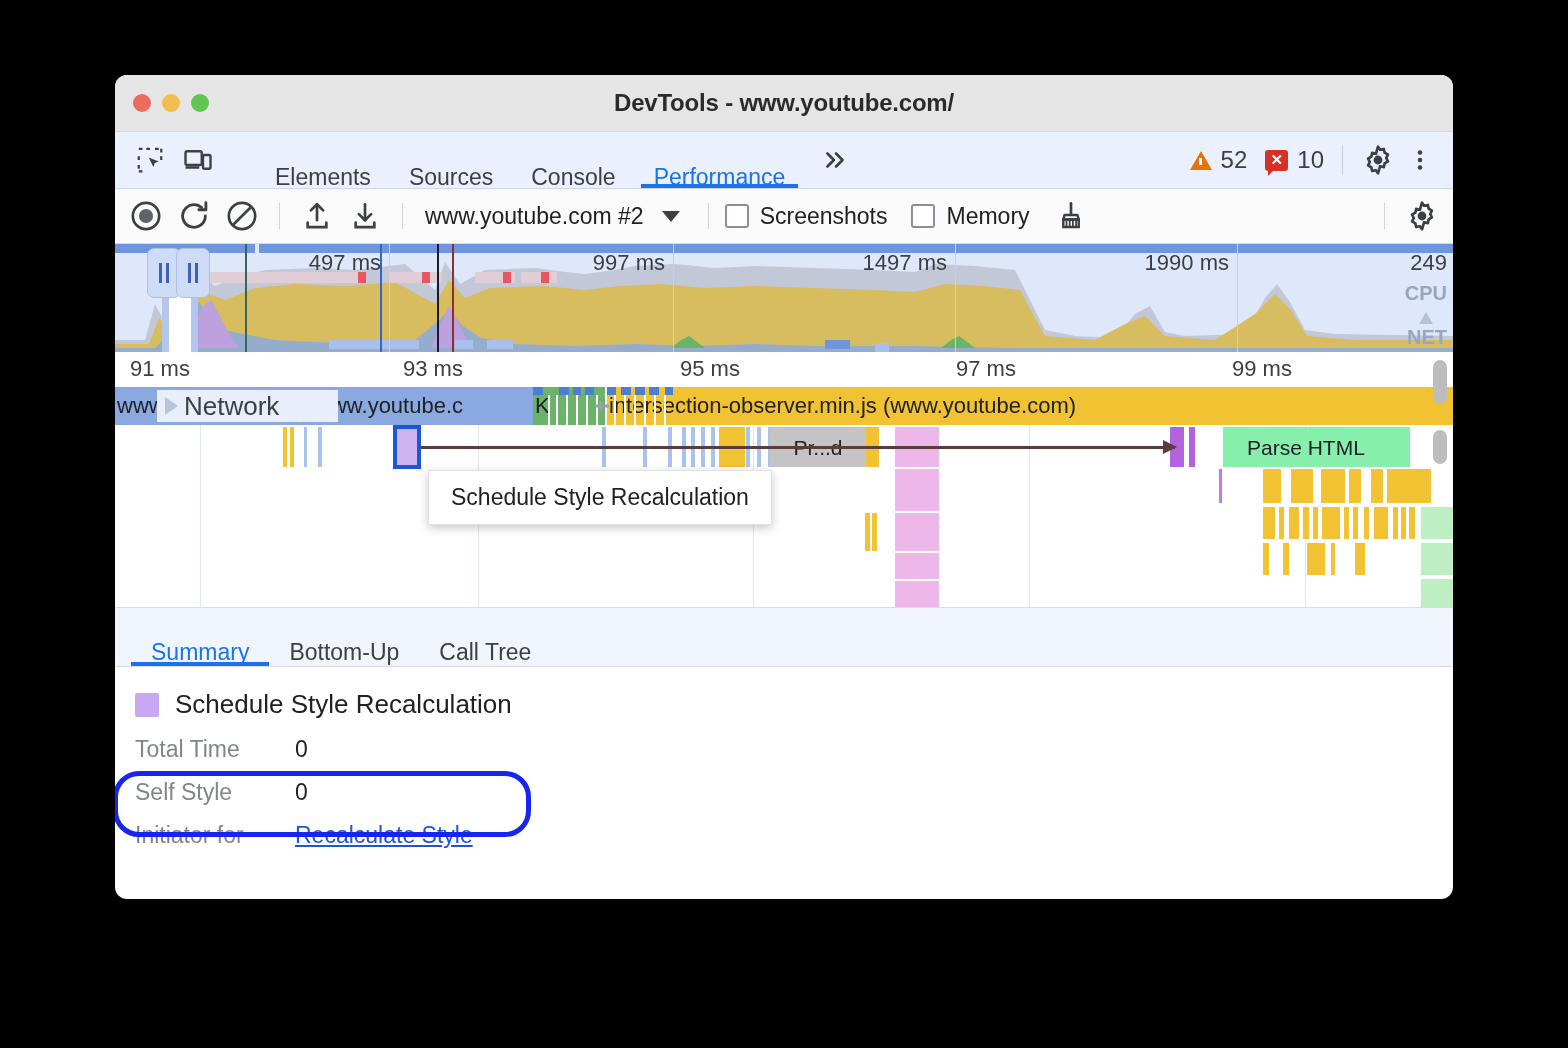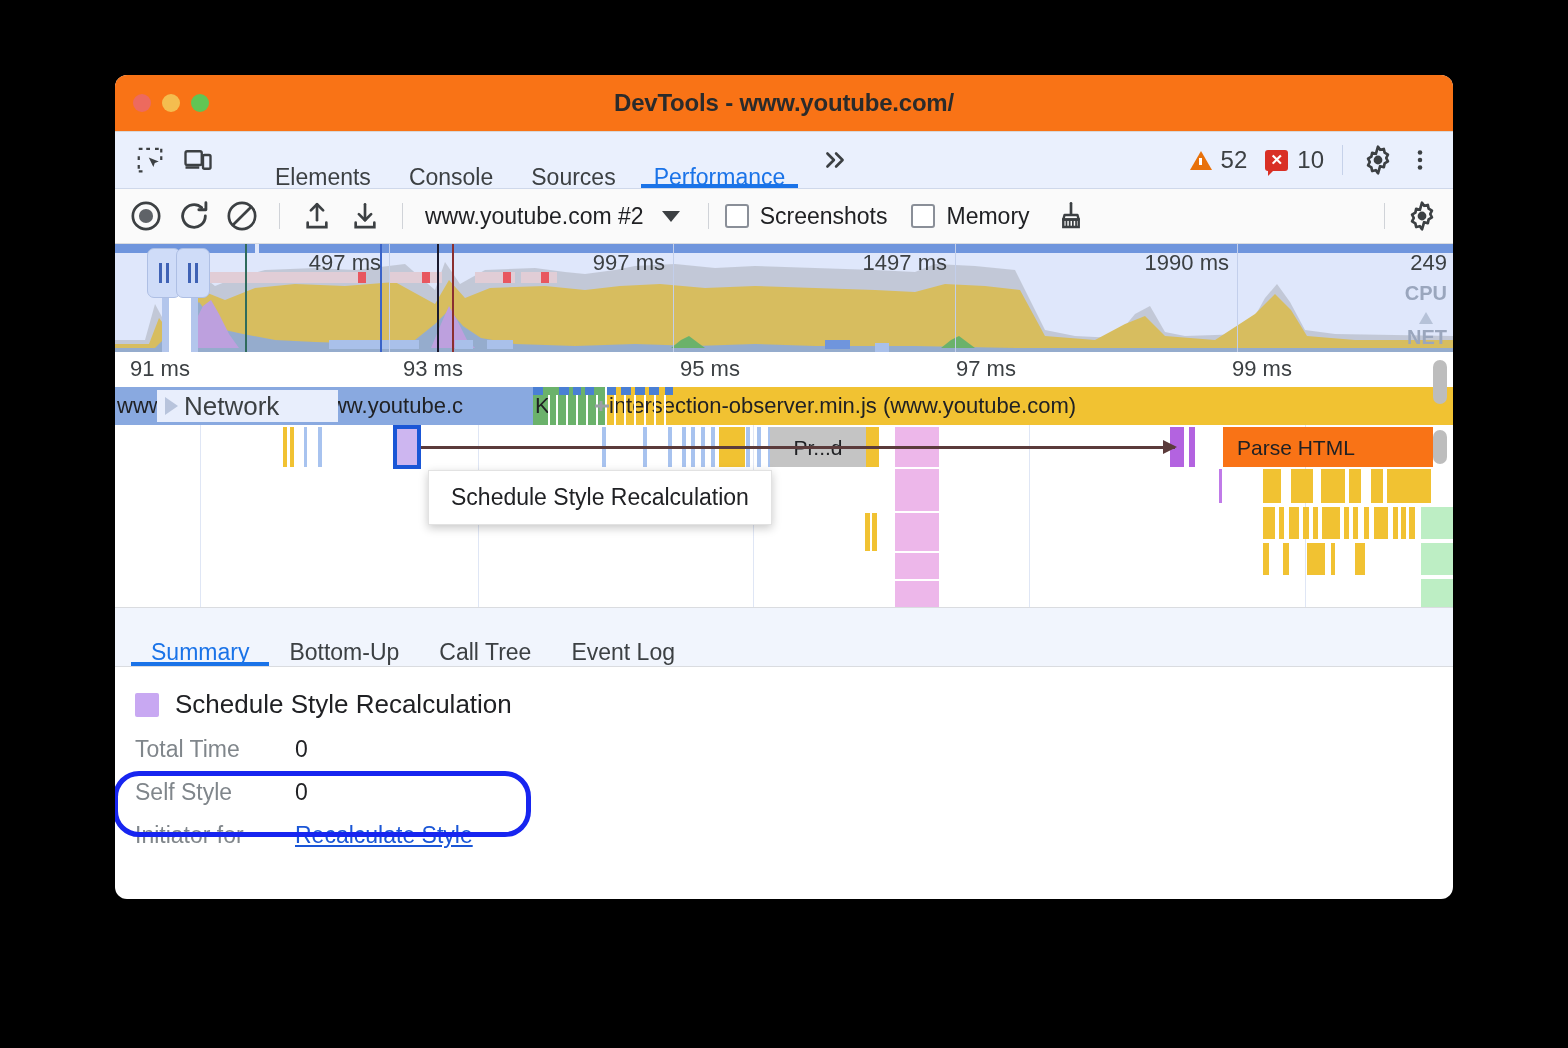--- a/index.html
+++ b/index.html
@@ -3,21 +3,21 @@
 <meta charset="utf-8">
 <style>
   html,body{margin:0;padding:0;background:#000;}
   body{width:1568px;height:1048px;font-family:"Liberation Sans",sans-serif;overflow:hidden;}
 
   .window{position:absolute;left:115px;top:75px;width:1338px;height:824px;
           background:#fff;border-radius:12px;overflow:hidden;
           box-shadow:0 6px 26px rgba(0,0,0,.5);}
 
   
-  .titlebar{height:56px;background:#f97316;border-bottom:1px solid #d8d8d8;
+  .titlebar{height:56px;background:#e5e5e5;border-bottom:1px solid #d8d8d8;
             display:flex;align-items:center;position:relative;}
   .traffic{display:flex;gap:11px;margin-left:18px;}
   .dot{width:18px;height:18px;border-radius:50%;}
   .dot.red{background:#ed6a5e;}
   .dot.yellow{background:#f4bd4f;}
   .dot.green{background:#61c554;}
   .wtitle{position:absolute;left:0;right:0;text-align:center;font-size:24px;
           font-weight:bold;color:#2b2b2b;letter-spacing:-.2px;}
 
   
@@ -143,24 +143,24 @@
           <path d="M2 18h11" stroke="#3c4043" stroke-width="1.9"></path>
         </svg>
       </div>
       <div class="vdiv"></div>
     </div>
     <div class="tabs">
       <div class="tab">
         <span>Elements</span>
       </div>
       <div class="tab">
+        <span>Sources</span>
+      </div>
+      <div class="tab">
         <span>Console</span>
-      </div>
-      <div class="tab">
-        <span>Sources</span>
       </div>
       <div class="tab active">
         <span>Performance</span>
       </div>
     </div>
     <div class="chev">
       <svg width="30" height="26" viewBox="0 0 24 24">
         <path d="M5 6l6 6-6 6M13 6l6 6-6 6" stroke="#3c4043" stroke-width="2.4" fill="none" stroke-linecap="round" stroke-linejoin="round"></path>
       </svg>
     </div>
@@ -396,21 +396,21 @@
             <rect x="653" y="2" width="4" height="40"></rect>
            <rect x="670" y="2" width="4" height="40"></rect>
           </g>
         <rect x="604" y="2" width="26" height="40" fill="#f1c232"></rect>
         <rect x="750" y="2" width="14" height="40" fill="#f1c232"></rect>
         <rect x="780" y="2" width="44" height="40" fill="#edb7ea"></rect>
         <rect x="1055" y="2" width="14" height="40" fill="#b363e0"></rect>
         <rect x="1074" y="2" width="6" height="40" fill="#b363e0"></rect>
       </svg>
       <div class="ev" style="left:655px;top:2px;width:96px;height:40px;background:#c4c4c4;justify-content:center;padding:0">Pr...d</div>
-      <div class="ev" style="left:1108px;top:2px;width:210px;height:40px;background:#f97316;padding-left:14px">Parse HTML</div>
+      <div class="ev" style="left:1108px;top:2px;width:187px;height:40px;background:#86efac;padding-left:24px">Parse HTML</div>
       <div class="selEv" style="left:278px;top:0;width:28px;height:44px"></div>
       <div class="initArrow" style="left:300px;top:21px;width:760px"></div>
     </div>
 
     <div class="evrow" style="top:117px;height:138px">
       <svg width="1338" height="138" viewBox="0 0 1338 138" style="position:absolute;left:0;top:0">
 
         <g fill="#edb7ea">
           <rect x="780" y="0" width="44" height="42"></rect>
           <rect x="780" y="44" width="44" height="38"></rect>
@@ -472,23 +472,20 @@
   <div class="btabs">
     <div class="btab active">
       <span>Summary</span>
     </div>
     <div class="btab">
       <span>Bottom-Up</span>
     </div>
     <div class="btab">
       <span>Call Tree</span>
     </div>
-    <div class="btab">
-      <span>Event Log</span>
-    </div>
   </div>
 
   <div class="detail">
     <div class="dtitle">
       <span class="swatch"></span>
       <span>Schedule Style Recalculation</span>
     </div>
     <div class="drow">
       <span class="dlabel">Total Time</span>
       <span class="dval">0</span>

